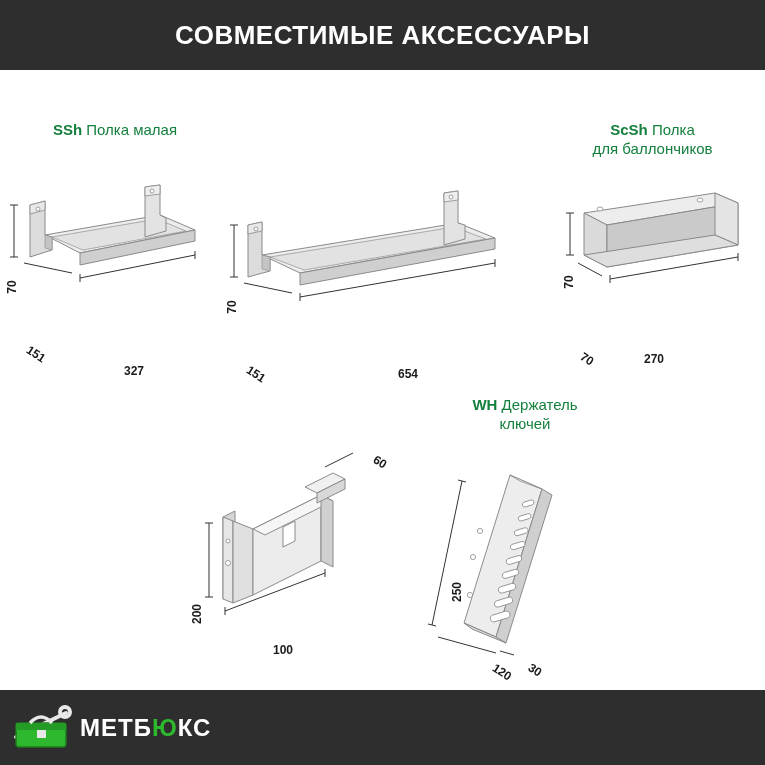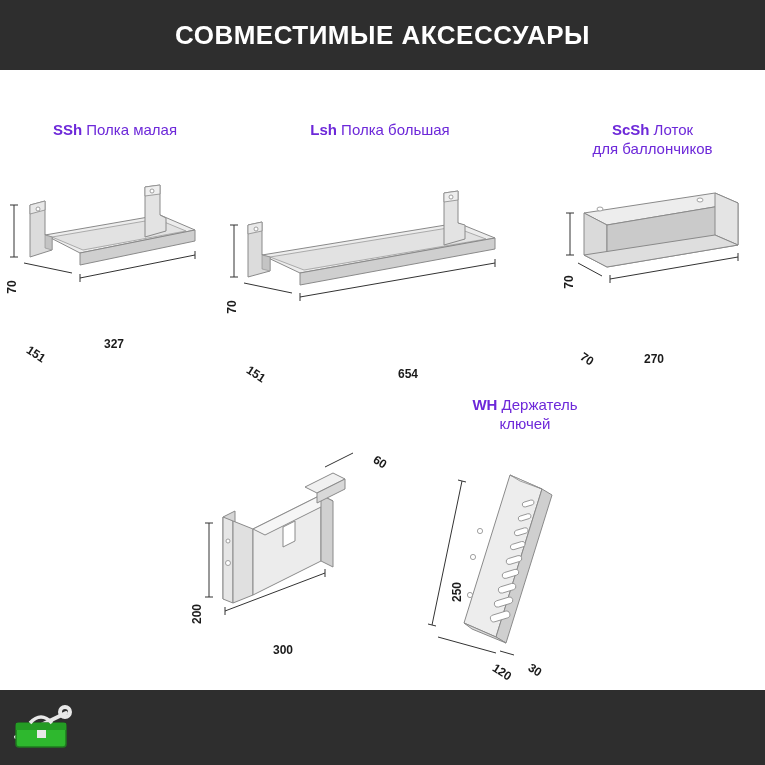--- a/index.html
+++ b/index.html
@@ -24,21 +24,21 @@
     text-align:center;
   }
   .canvas{
     position:absolute;left:0;top:70px;width:765px;height:620px;
     background:#ffffff;
   }
   .item{position:absolute;}
   .item-label{
     position:absolute;
     font-size:15px;
-    color:#6d28d9;
+    color:#15803d;
     line-height:19px;
     text-align:center;
     width:100%;
   }
   .item-label b{font-weight:bold;}
   .dim{
     position:absolute;
     font-size:12px;
     font-weight:bold;
     color:#1a1a1a;
@@ -104,28 +104,24 @@
 
       <line x1="24" y1="88" x2="72" y2="98" stroke="#333" stroke-width="1"></line>
 
       <line x1="80" y1="103" x2="195" y2="80" stroke="#333" stroke-width="1"></line>
       <line x1="80" y1="99" x2="80" y2="107" stroke="#333" stroke-width="1"></line>
       <line x1="195" y1="76" x2="195" y2="84" stroke="#333" stroke-width="1"></line>
     </svg>
 
     <div class="dim rot90" style="left:-3px;top:160px;width:30px;text-align:center;">70</div>
     <div class="dim rot_p35" style="left:19px;top:227px;width:34px;text-align:center;">151</div>
-    <div class="dim" style="left:104px;top:217px;width:40px;text-align:left;">327</div>
+    <div class="dim" style="left:104px;top:244px;width:40px;text-align:right;">327</div>
   </div>
 
   <div class="item" style="left:230px;top:50px;width:300px;height:260px;">
-    <div class="item-label" style="top:0px;left:0px;">
-      <b>Lsh</b>
-      <span>Полка большая</span>
-    </div>
 
     <svg width="300" height="210" style="position:absolute;left:0px;top:55px;">
 
       <polygon points="32,80 228,48 265,63 70,98" fill="#ededed" stroke="#8a8a8a" stroke-width="1"></polygon>
 
       <polygon points="40,82 224,52 256,64 74,95" fill="#e2e2e2" stroke="#9a9a9a" stroke-width="0.8"></polygon>
 
       <polygon points="70,98 265,63 265,74 70,110" fill="#cfcfcf" stroke="#8a8a8a" stroke-width="1"></polygon>
 
       <polygon points="18,50 32,47 32,80 40,82 40,96 18,102" fill="#dcdcdc" stroke="#8a8a8a" stroke-width="1"></polygon>
@@ -149,21 +145,21 @@
     </svg>
 
     <div class="dim rot90" style="left:-13px;top:180px;width:30px;text-align:center;">70</div>
     <div class="dim rot_p35" style="left:9px;top:247px;width:34px;text-align:center;">151</div>
     <div class="dim" style="left:148px;top:247px;width:40px;text-align:right;">654</div>
   </div>
 
   <div class="item" style="left:540px;top:50px;width:225px;height:260px;">
     <div class="item-label" style="top:0px;left:0px;">
       <b>ScSh</b>
-      <span>Лоток</span>
+      <span>Полка</span>
     </div>
     <div class="item-label" style="top:19px;left:0px;text-align:center;">для баллончиков</div>
 
     <svg width="225" height="200" style="position:absolute;left:0px;top:55px;">
 
       <polygon points="44,38 175,18 198,28 67,50" fill="#ededed" stroke="#8a8a8a" stroke-width="1"></polygon>
 
       <polygon points="44,38 67,50 67,92 44,80" fill="#dadada" stroke="#8a8a8a" stroke-width="1"></polygon>
 
       <polygon points="67,50 198,28 198,70 67,92" fill="#cacaca" stroke="#8a8a8a" stroke-width="1"></polygon>
@@ -221,21 +217,21 @@
       <line x1="30" y1="78" x2="38" y2="78" stroke="#333" stroke-width="1"></line>
       <line x1="30" y1="152" x2="38" y2="152" stroke="#333" stroke-width="1"></line>
 
       <line x1="50" y1="166" x2="150" y2="128" stroke="#333" stroke-width="1"></line>
       <line x1="50" y1="162" x2="50" y2="170" stroke="#333" stroke-width="1"></line>
       <line x1="150" y1="124" x2="150" y2="132" stroke="#333" stroke-width="1"></line>
     </svg>
 
     <div class="dim rot_p35" style="left:190px;top:60px;width:30px;text-align:center;">60</div>
     <div class="dim rot90" style="left:4px;top:212px;width:36px;text-align:center;">200</div>
-    <div class="dim" style="left:88px;top:248px;width:40px;text-align:center;">300</div>
+    <div class="dim" style="left:88px;top:248px;width:40px;text-align:center;">100</div>
   </div>
 
   <div class="item" style="left:410px;top:325px;width:230px;height:270px;">
     <div class="item-label" style="top:19px;left:0px;">ключей</div>
     <div class="item-label" style="top:0px;left:0px;">
       <b>WH</b>
       <span>Держатель</span>
     </div>
 
     <svg width="230" height="220" style="position:absolute;left:0px;top:50px;">
@@ -290,13 +286,14 @@
       <circle cx="55" cy="9" r="5" stroke-width="4"></circle>
     </g>
 
     <rect x="6" y="20" width="50" height="24" rx="3" fill="#2eb82e" stroke="#1f7a1f" stroke-width="1.5"></rect>
     <rect x="6" y="20" width="50" height="7" fill="#249b24"></rect>
 
     <path d="M20 20 q11 -12 22 0" fill="none" stroke="#e8e8e8" stroke-width="3.5"></path>
 
     <rect x="27" y="27" width="9" height="8" fill="#e8e8e8"></rect>
   </svg>
+  <div class="logo-text"><span>МЕТБ</span><span class="accent">Ю</span><span>КС</span></div>
 </div>
 
 </body></html>

